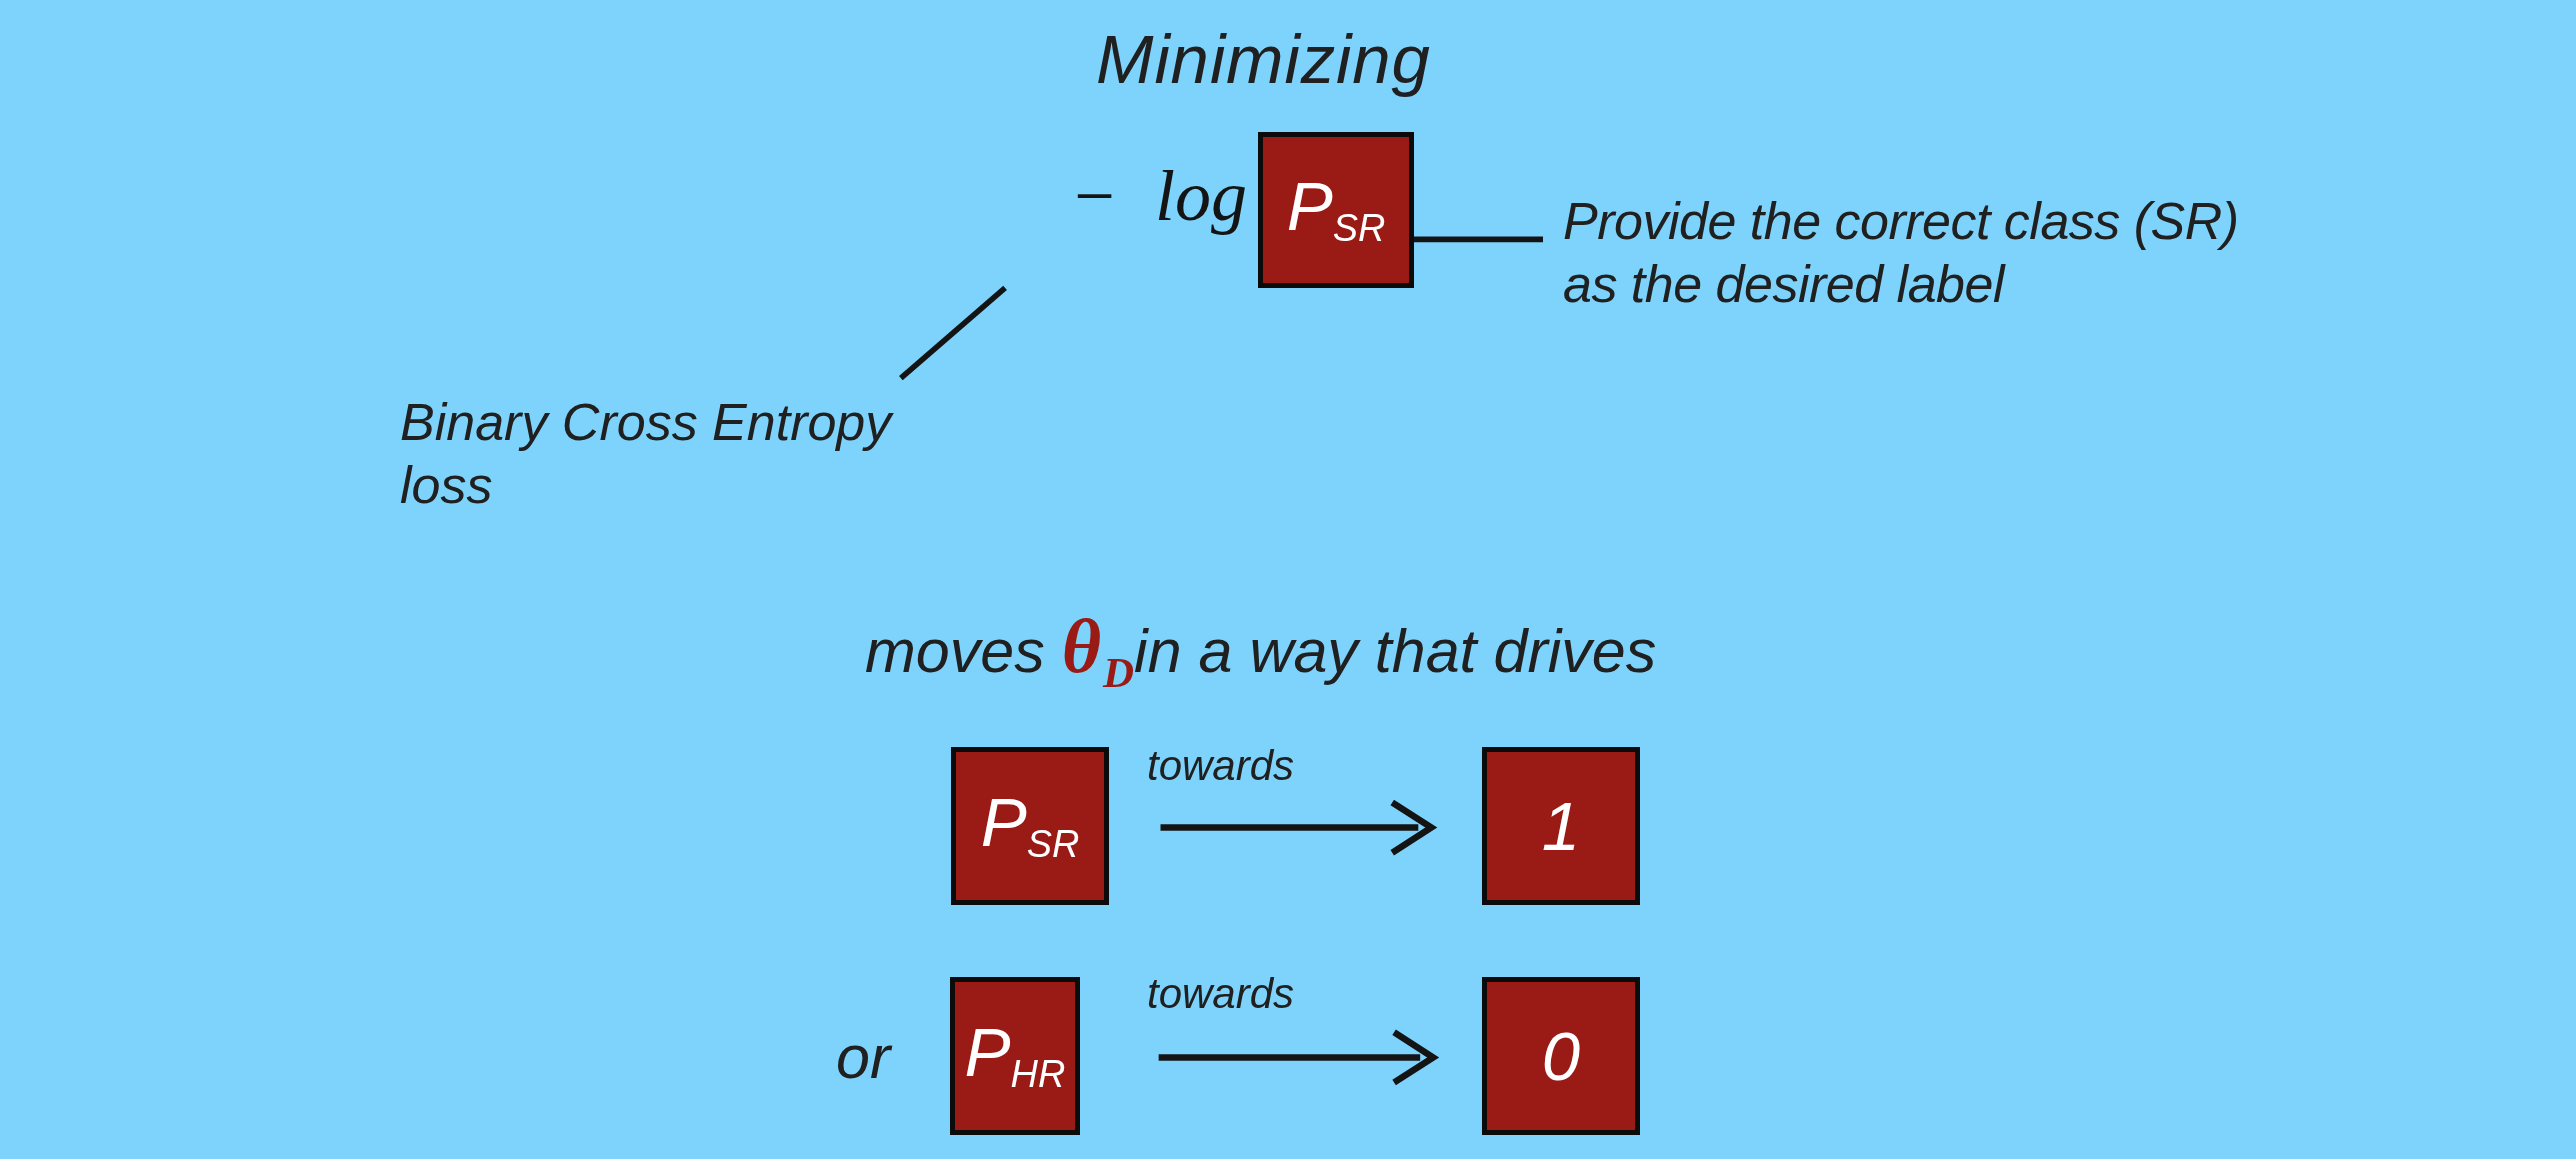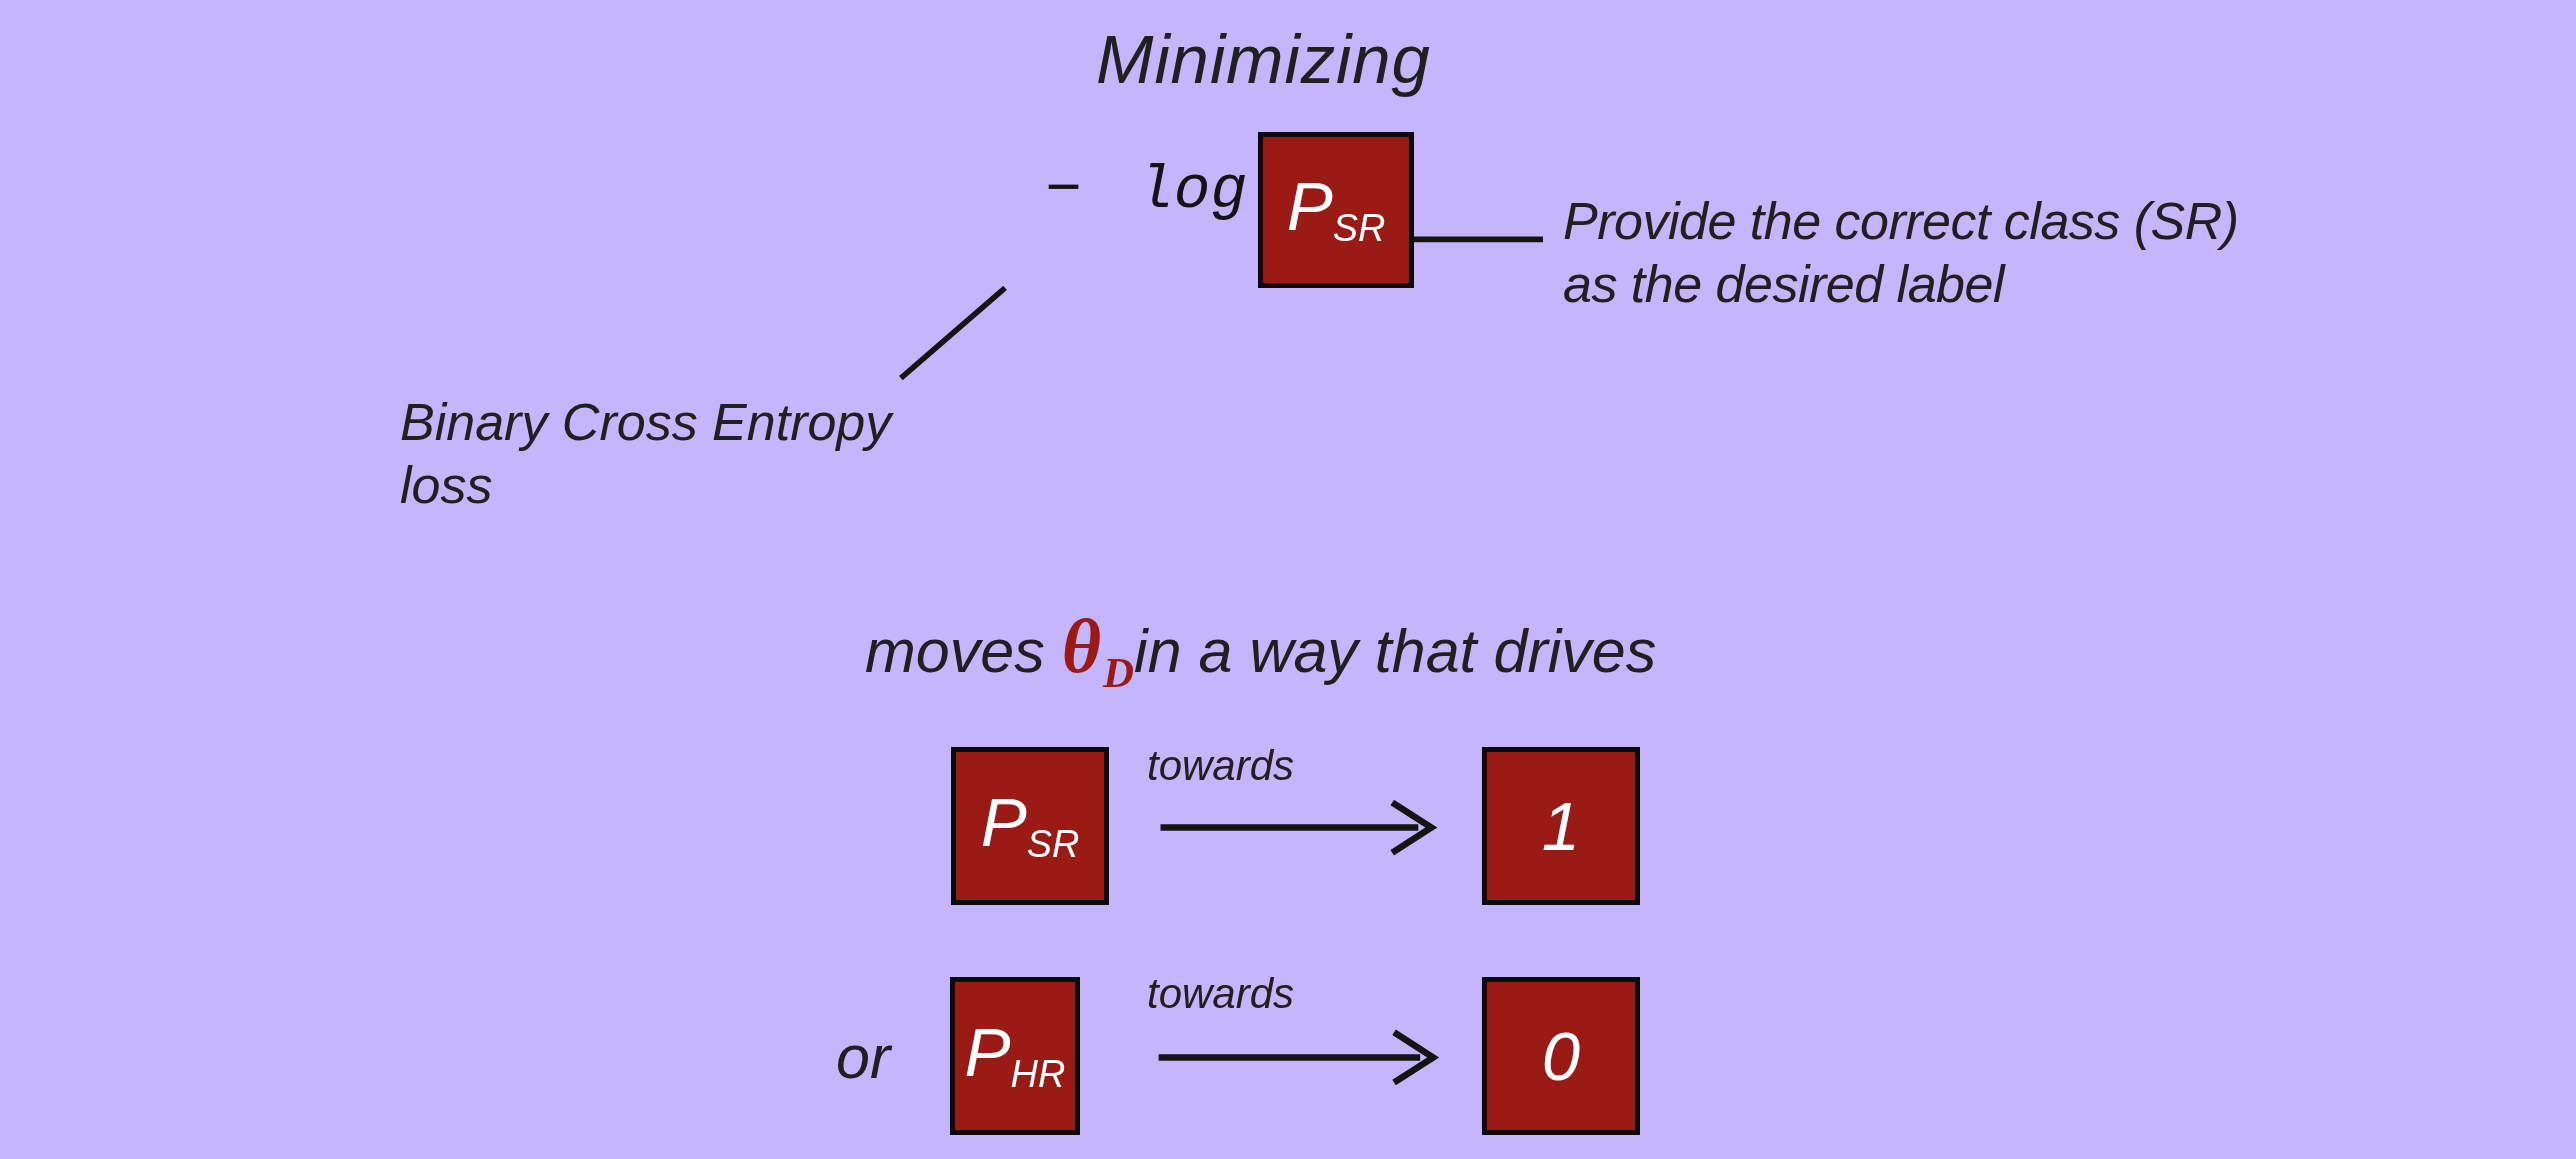--- a/index.html
+++ b/index.html
@@ -5,39 +5,39 @@
   :root{
     --red:#9a1b15;
     --border:#0b0b0b;
     --ink:#202020;
     --white:#ffffff;
   }
   html,body{margin:0;padding:0;background:#ffffff;}
   #canvas{
     position:relative;
     width:2576px;height:1160px;
-    background:#c4b5fd;
+    background:#7dd3fc;
     overflow:hidden;
     font-family:"Liberation Sans",sans-serif;
     color:var(--ink);
   }
   #lines{position:absolute;left:0;top:0;width:2576px;height:1160px;pointer-events:none;}
 
   .title{
     position:absolute;left:1096px;top:18.6px;
     font-size:69px;font-style:italic;letter-spacing:0.9px;line-height:1.2;
     white-space:nowrap;
   }
 
   .formula{
     position:absolute;left:931px;top:160px;width:316px;
     text-align:right;
-    font-family:Liberation Mono, monospace;
+    font-family:Liberation Serif, serif;
     font-style:italic;
-    font-size:61px;line-height:1;
+    font-size:72px;line-height:1;
     word-spacing:18.6px;
     white-space:nowrap;
     color:#141414;
   }
 
   .redbox{
     position:absolute;
     background:var(--red);
     border:5.6px solid var(--border);
     box-sizing:border-box;

